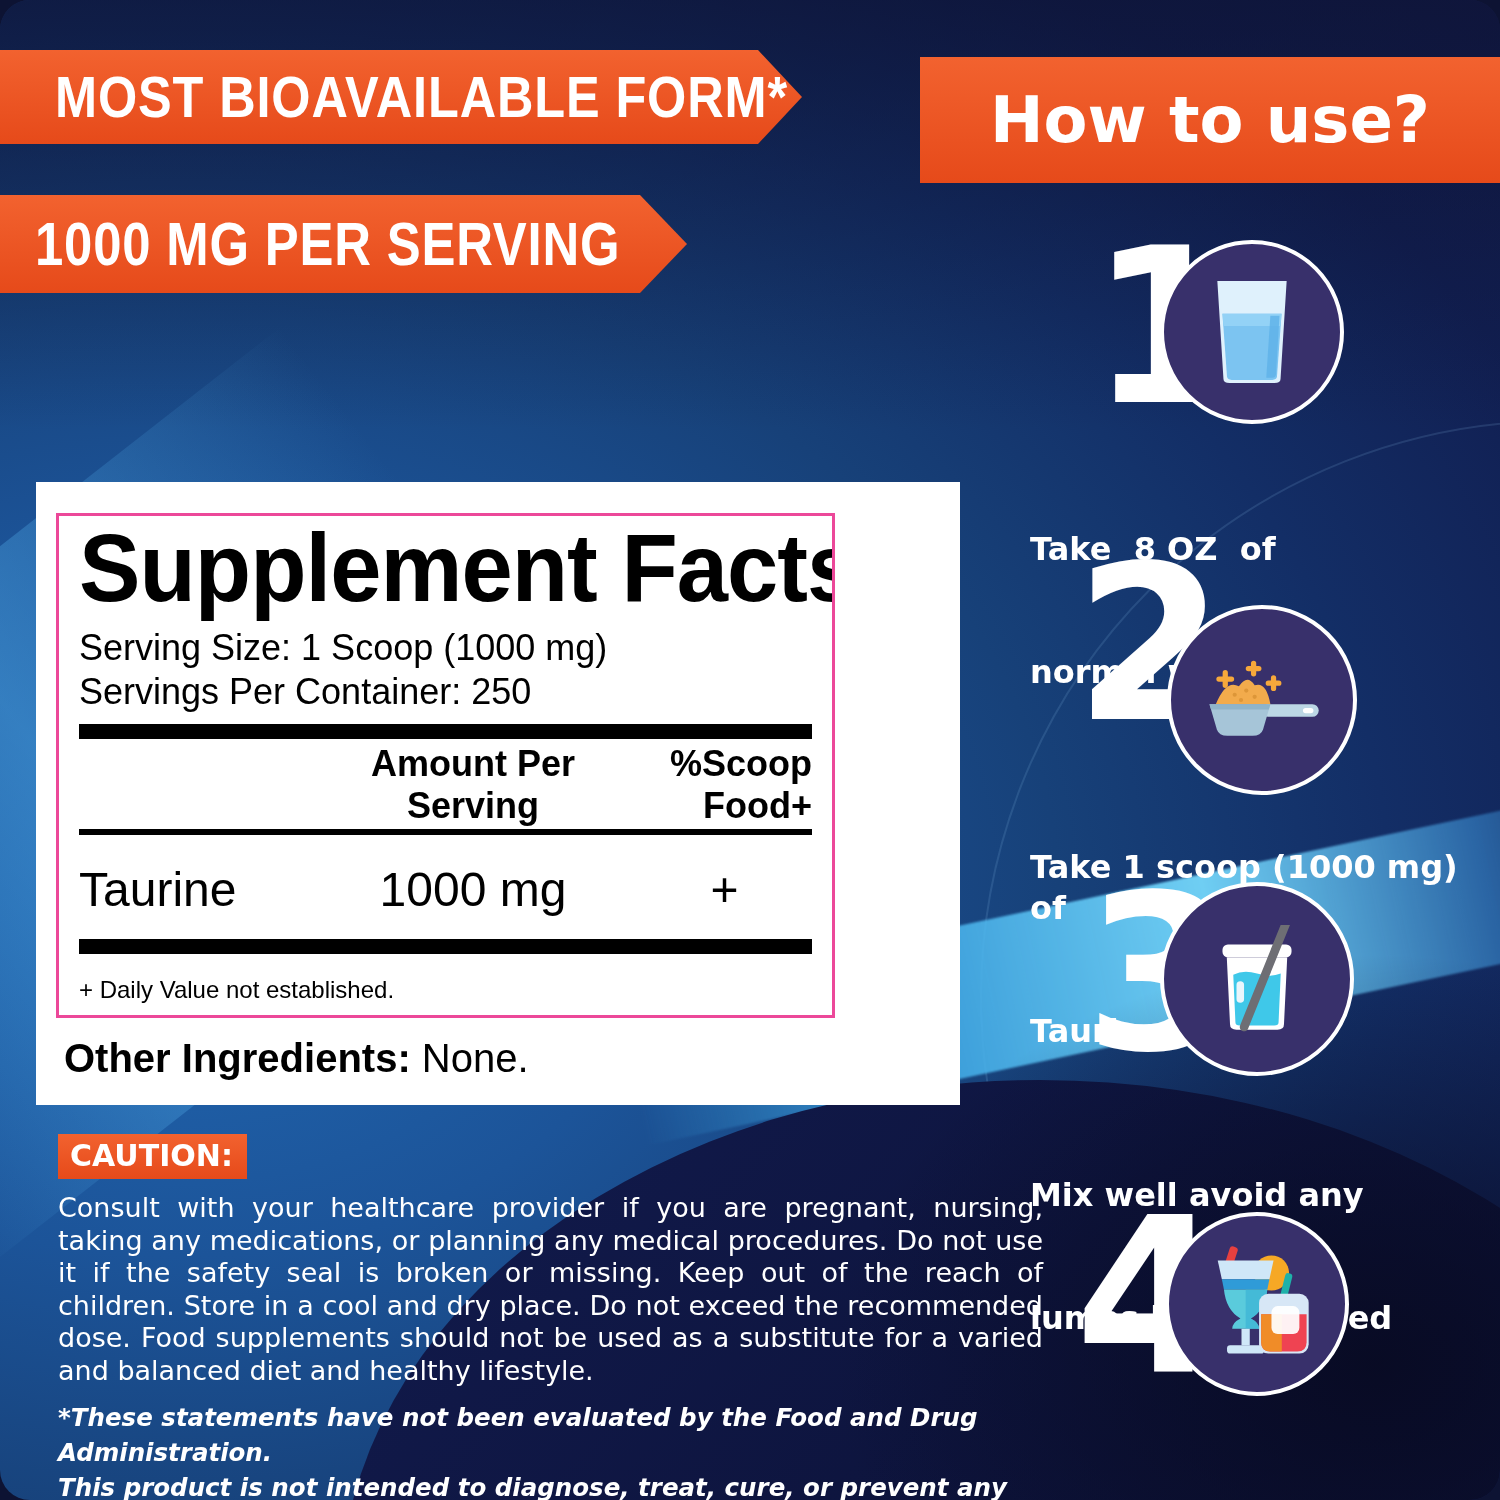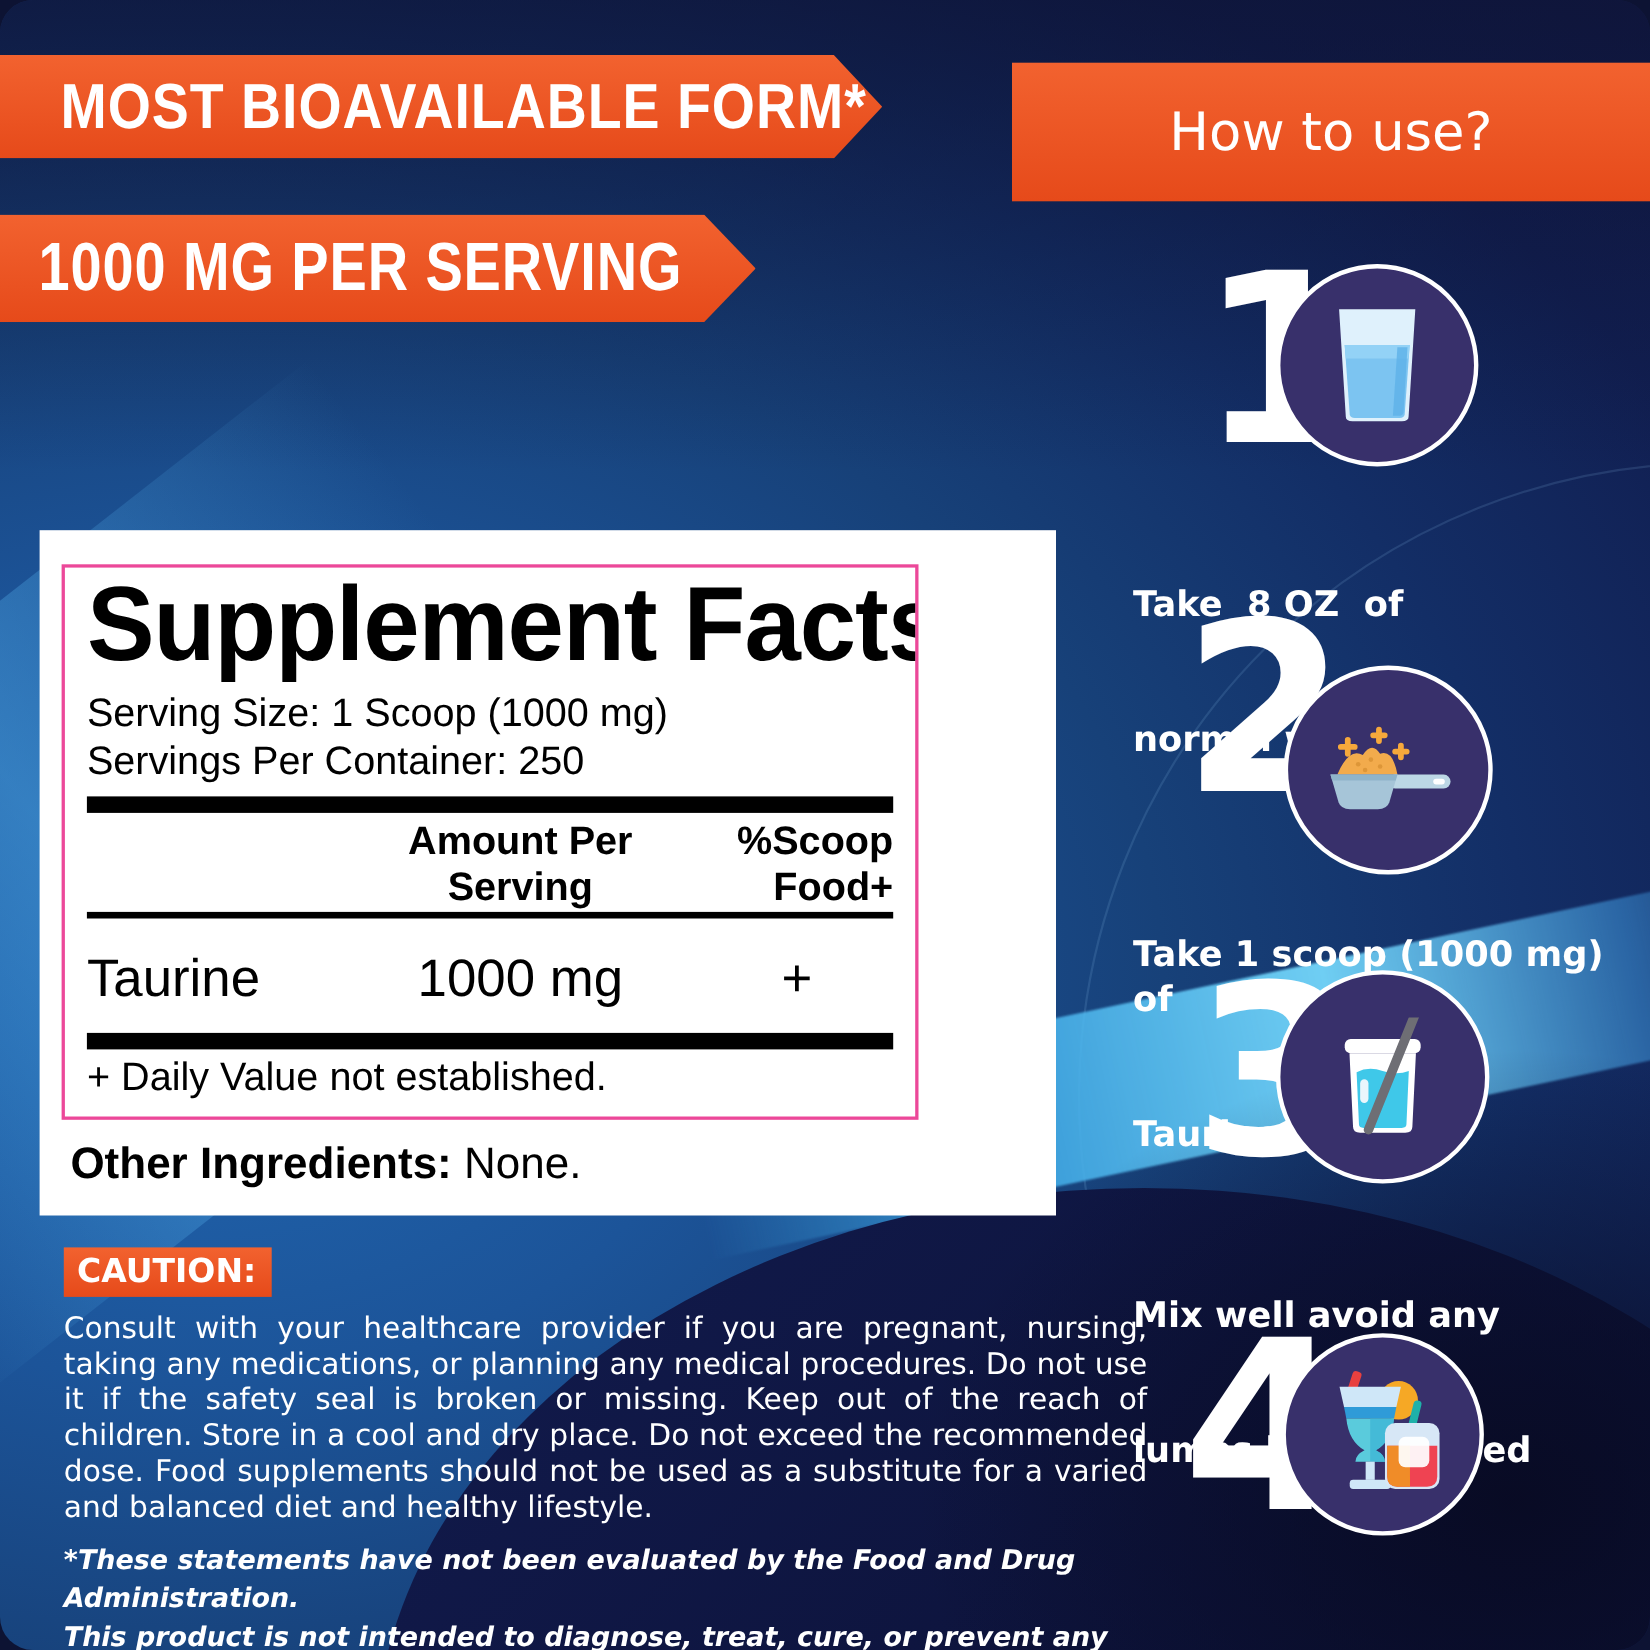--- a/index.html
+++ b/index.html
@@ -32,41 +32,41 @@
     color:#fff;font-weight:bold;font-size:58px;white-space:nowrap;
     transform:scaleX(.87);transform-origin:0 50%;letter-spacing:1px;}
   .banner-2{left:0;top:195px;width:687px;height:98px;
     clip-path:polygon(0 0,640px 0,687px 50%,640px 100%,0 100%);}
   .banner-2 .btxt{position:absolute;left:35px;top:0;height:98px;line-height:98px;
     color:#fff;font-weight:bold;font-size:62px;white-space:nowrap;
     transform:scaleX(.82);transform-origin:0 50%;letter-spacing:1px;}
   .howto-box{position:absolute;left:920px;top:57px;width:580px;height:126px;z-index:3;
     background:linear-gradient(180deg,#f2622f,#e64a1a);
     display:flex;align-items:center;justify-content:center;}
-  .howto-box .htxt{color:#fff;font-family:"DejaVu Sans",sans-serif;font-weight:normal;font-size:48px;}
+  .howto-box .htxt{color:#fff;font-family:"DejaVu Sans",sans-serif;font-weight:bold;font-size:64px;}
   
   .sf-panel{position:absolute;left:36px;top:482px;width:924px;height:623px;background:#fff;z-index:3;color:#000;}
   .sf-box{position:absolute;left:20px;top:31px;width:779px;height:505px;border:3px solid #ec4899;
     box-sizing:border-box;padding:0 20px;overflow:hidden;}
   .sf-title{margin-top:2px;font-size:96px;font-weight:bold;letter-spacing:-1px;line-height:1.04;
     transform:scaleX(.96);transform-origin:0 50%;white-space:nowrap;}
   .sf-line{font-size:36px;line-height:44px;}
   .sf-line.first{margin-top:8px;}
   .sf-bar{height:15px;background:#000;}
   .sf-bar.b1{margin-top:10px;}
   .sf-bar.b2{margin-top:28px;}
   .sf-rule{height:6px;background:#000;margin-top:2px;}
   .sf-cols{display:flex;margin-top:4px;}
   .sf-cols .c-name{width:230px;}
   .sf-cols .c-mid{flex:1;text-align:center;}
   .sf-cols .c-dv{width:175px;text-align:right;}
   .sf-head{font-weight:bold;font-size:36px;line-height:42px;}
   .sf-row{font-size:48px;padding-top:30px;line-height:42px;}
   .sf-row .c-dv{text-align:center;}
-  .sf-note{font-size:36px;margin-top:4px;}
+  .sf-note{font-size:24px;margin-top:22px;}
   .sf-other{position:absolute;left:28px;top:554px;font-size:40px;}
   .sf-other .lab{font-weight:bold;text-align:center;}
   
   .caution-badge{position:absolute;left:58px;top:1134px;z-index:3;
     background:linear-gradient(180deg,#f2622f,#e64a1a);color:#fff;
     font-family:"DejaVu Sans",sans-serif;font-weight:bold;font-size:30px;
     padding:4px 14px 6px 12px;}
   .caution-text{position:absolute;left:58px;top:1192px;width:985px;z-index:3;color:#fff;
     font-family:"DejaVu Sans",sans-serif;font-size:27px;line-height:32.5px;
     text-align:justify;}

